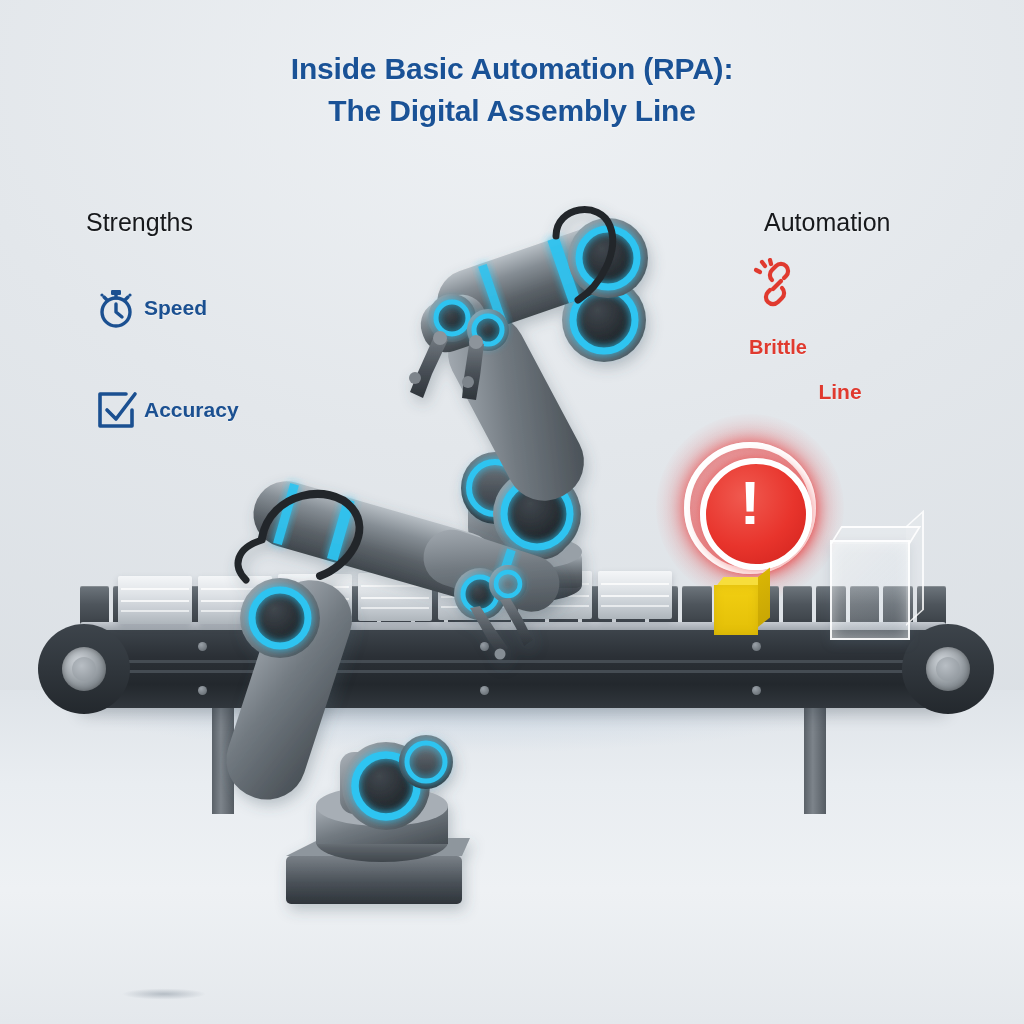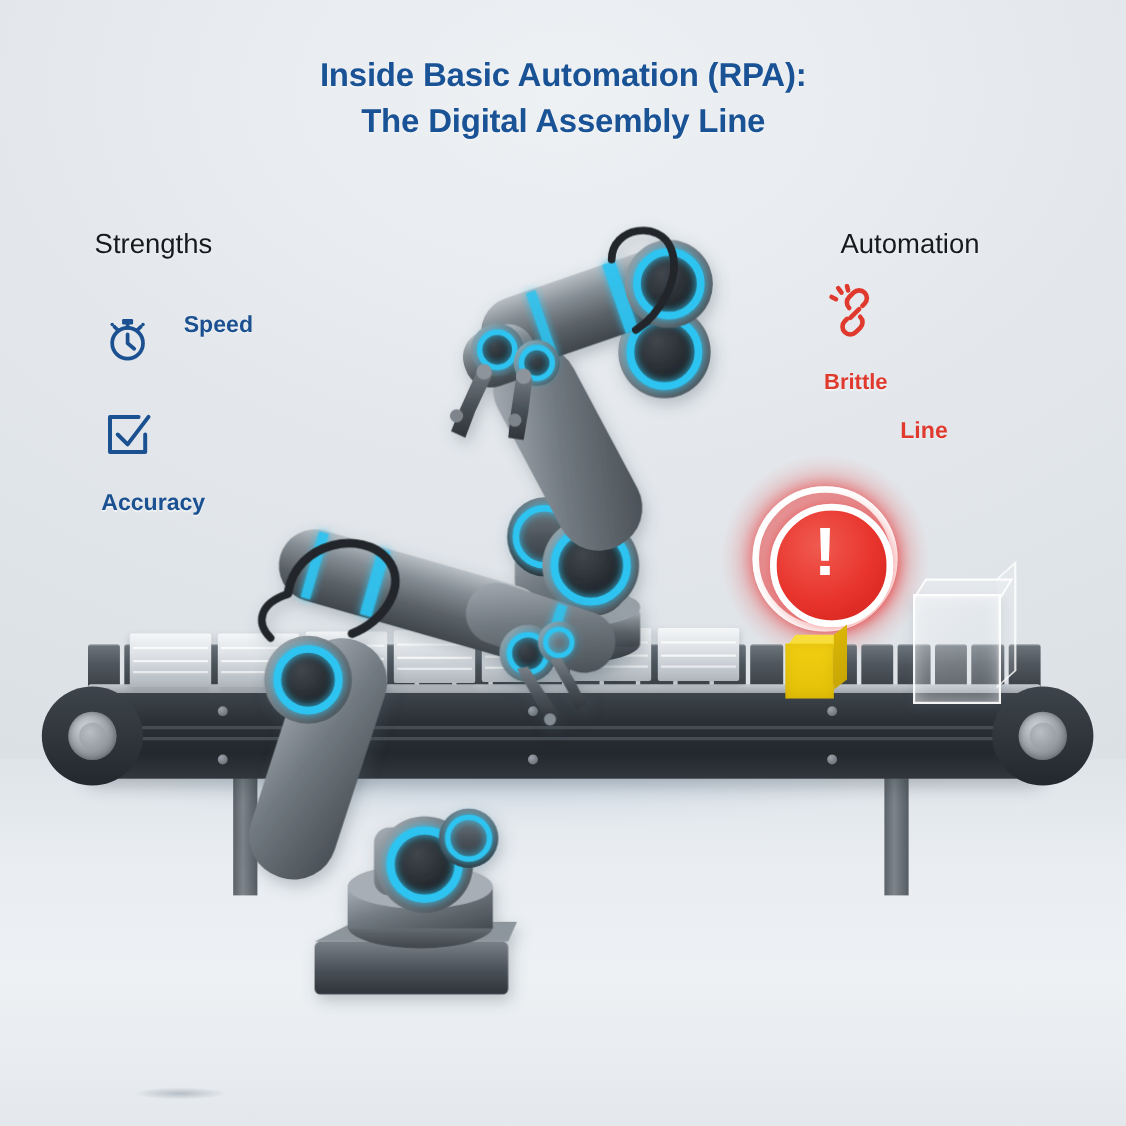--- a/index.html
+++ b/index.html
@@ -34,23 +34,23 @@
 
   
   .sec-head{
     position:absolute;font-size:25px;font-weight:normal;color:#17191c;
     text-shadow:0 1px 2px rgba(255,255,255,.5);
   }
   #strengths-head{left:86px;top:208px;}
   #limitations-head{left:764px;top:208px;}
 
   
-  .s-row{position:absolute;display:flex;align-items:flex-start;gap:27px;}
+  .s-row{position:absolute;display:flex;align-items:center;gap:4px;}
   #row-speed{left:92px;top:284px;}
-  #row-accuracy{left:92px;top:371px;flex-direction:column;}
+  #row-accuracy{left:92px;top:386px;}
   .s-label{
     font-size:21px;font-weight:bold;color:#1b5091;
     text-shadow:0 1px 1px rgba(255,255,255,.55);
   }
   .s-ico{width:48px;height:48px;display:block;}
 
   
   .lim-ico-row{position:absolute;left:722px;top:258px;width:250px;
     display:flex;justify-content:space-between;}
   .lim-item{width:112px;text-align:center;}

